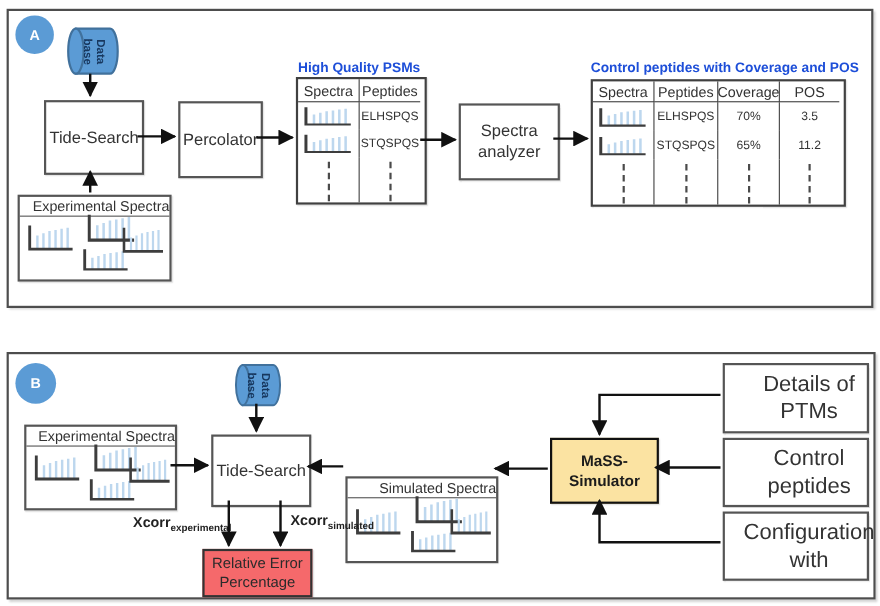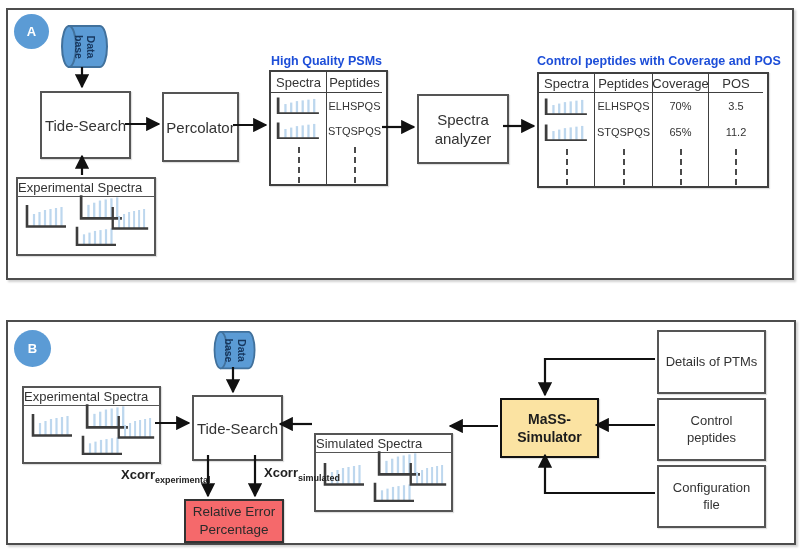--- a/index.html
+++ b/index.html
@@ -23,27 +23,27 @@
   #panelB{left:6px;top:320px;width:786px;height:221px;}
   .badge{
     position:absolute;border-radius:50%;background:var(--accent-blue);
     color:#fff;font-weight:bold;font-size:13px;display:flex;align-items:center;justify-content:center;
   }
   .box{
     position:absolute;background:#fff;border:2px solid #555;
     display:flex;align-items:center;justify-content:center;text-align:center;
     font-size:15px;color:#333;box-shadow:1px 1px 1px rgba(0,0,0,0.12);
   }
-  .smallbox{font-size:13px;line-height:1.25;}
+  .smallbox{font-size:20px;line-height:1.25;padding-left:24px;}
   .specbox{
     position:absolute;background:#fff;border:2px solid #555;
     box-shadow:1px 1px 1px rgba(0,0,0,0.12);
   }
   .specbox .sptitle{
-    display:block;text-align:left;font-size:13px;color:#333;
+    display:block;text-align:right;font-size:13px;color:#333;
     border-bottom:1.5px solid #555;padding:1px 0;
   }
   .spectrum{position:absolute;}
   .spectrum svg{width:100%;height:100%;display:block;}
   .tbl-title{
     position:absolute;font-size:12.5px;font-weight:bold;color:#1d4ed8;
     text-align:center;white-space:nowrap;
   }
   .tbl{
     position:absolute;background:#fff;border:2px solid #404040;
@@ -395,21 +395,21 @@
 
   <div class="box smallbox" style="left:649px;top:8px;width:105px;height:60px;">
     <span>Details of PTMs</span>
   </div>
 
   <div class="box smallbox" style="left:649px;top:76px;width:105px;height:59px;">
     <span><span>Control</span><br><span>peptides</span></span>
   </div>
 
   <div class="box smallbox" style="left:649px;top:143px;width:105px;height:59px;justify-content:center;">
-    <span><span>Configuration</span><br><span>file</span></span>
+    <span><span>Configuration</span><br><span>with</span></span>
   </div>
 
   <div class="xcorr" style="left:113px;top:145px;width:86px;text-align:right;">
     <span>Xcorr</span><sub>experimental</sub>
   </div>
   <div class="xcorr" style="left:256px;top:143px;">
     <span>Xcorr</span><sub>simulated</sub>
   </div>
 
   <div class="box" id="relErrBox" style="left:176px;top:177px;width:96px;height:40px;">

